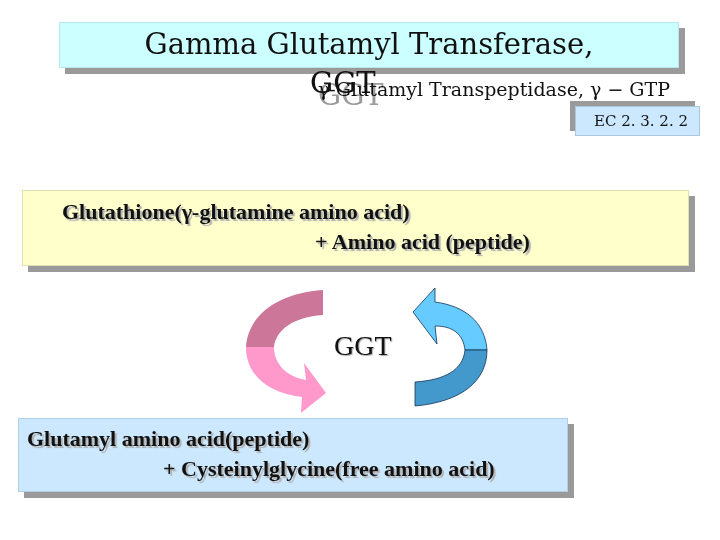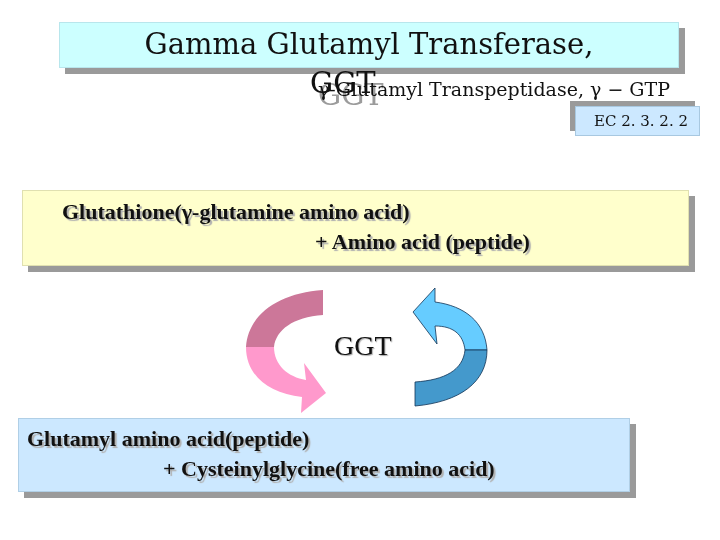--- a/index.html
+++ b/index.html
@@ -9,21 +9,21 @@
   #title-box { left:59px; top:22px; width:620px; height:46px; background:#ccffff; border:1px solid #b8e6ec; }
   #title-text { position:absolute; left:0; right:0; top:4px; text-align:center; font-size:29px; color:#111; white-space:nowrap; }
   #title-line2 { position:absolute; left:310px; top:68px; font-size:29px; color:#111; line-height:30px; }
   #title-line2-ghost { position:absolute; left:318px; top:80px; font-size:29px; color:#9b9b9b; line-height:30px; }
   #subtitle { position:absolute; left:318px; top:78px; font-size:19px; color:#111; white-space:nowrap; background:transparent; }
   #ec-box { left:575px; top:106px; width:125px; height:30px; background:#cce8ff; border:1px solid #a8c8e0; box-shadow:-5px -5px 0 #9a9a9a; }
   #ec-text { position:absolute; left:8px; top:5px; font-size:15px; color:#111; white-space:nowrap;margin-left:10px; }
   #yellow-box { left:22px; top:190px; width:667px; height:76px; background:#ffffcc; border:1px solid #e0e0b0; }
   .bold-line { position:absolute; font-weight:bold; font-size:22px; color:#111; white-space:nowrap;
                font-family:"Liberation Serif","DejaVu Serif", serif; text-shadow:2px 2px 1px #b0b0b0; }
-  #blue-box { left:18px; top:418px; width:612px; height:74px; background:#cce8ff; border:1px solid #b0cfe6; }
+  #blue-box { left:18px; top:418px; width:550px; height:74px; background:#cce8ff; border:1px solid #b0cfe6; }
   #ggt-center { position:absolute; left:334px; top:330px; font-size:28px; color:#111;
                 font-family:"Liberation Serif","DejaVu Serif", serif; text-shadow:1px 1px 1px #aaa; }
   svg { position:absolute; }
 </style>
 </head>
 <body>
 
 <div id="title-box" class="box">
   <div id="title-text">Gamma Glutamyl Transferase,</div>
 </div>

